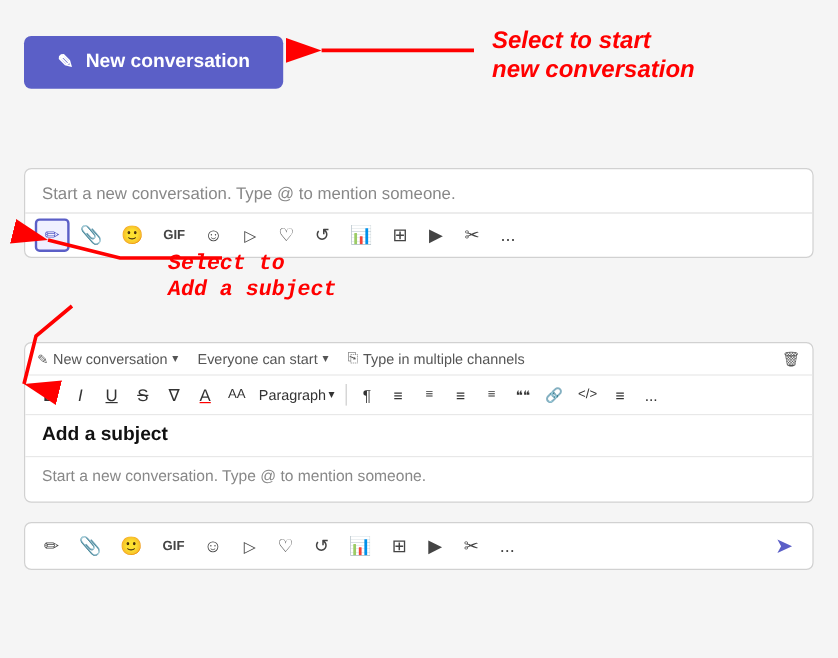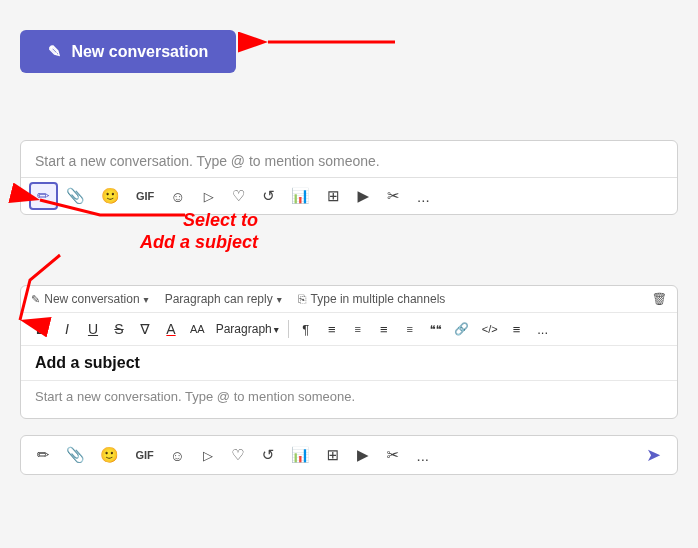--- a/index.html
+++ b/index.html
@@ -216,22 +216,21 @@
       pointer-events: none;
     }
 
     .annotation-text-left {
       position: absolute;
       color: red;
       font-size: 18px;
       font-weight: 900;
       font-style: italic;
       line-height: 1.2;
-      font-family: Liberation Sans, sans-serif;
-      text-align: right;
+      font-family: Liberation Mono, monospace;
     }
 
     .paragraph-dropdown {
       display: flex;
       align-items: center;
       gap: 2px;
       font-size: 12px;
       padding: 2px 4px;
       cursor: pointer;
       color: #333;
@@ -241,20 +240,24 @@
 <body>
 
 <div class="main-container">
 
   <div style="position: relative; margin-bottom: 30px; height: 80px;">
     <button class="new-conversation-btn" style="margin-top: 10px;">
       <span class="btn-icon">✎</span>
       <span>New conversation</span>
     </button>
 
+    <div class="annotation-text-right">
+      <div>Select to start</div>
+      <div>new conversation</div>
+    </div>
   </div>
 
   <div class="compose-area">
     <div class="compose-placeholder">Start a new conversation. Type @ to mention someone.</div>
     <div class="compose-toolbar">
       <button class="toolbar-btn active-format">✏</button>
       <button class="toolbar-btn">📎</button>
       <button class="toolbar-btn">🙂</button>
       <button class="toolbar-btn" style="font-size:11px;font-weight:700;">GIF</button>
       <button class="toolbar-btn">☺</button>
@@ -276,21 +279,21 @@
 
   <div class="compose-expanded" style="margin-top: 70px;">
 
     <div class="compose-meta-bar">
       <div class="meta-item">
         <span style="font-size:11px;">✎</span>
         <span>New conversation</span>
         <span class="chevron">▾</span>
       </div>
       <div class="meta-item">
-        <span>Paragraph can reply</span>
+        <span>Everyone can start</span>
         <span class="chevron">▾</span>
       </div>
       <div class="meta-item">
         <span style="font-size:11px;">⎘</span>
         <span>Type in multiple channels</span>
       </div>
       <div class="meta-trash">🗑</div>
     </div>
 
     <div class="formatting-toolbar">

